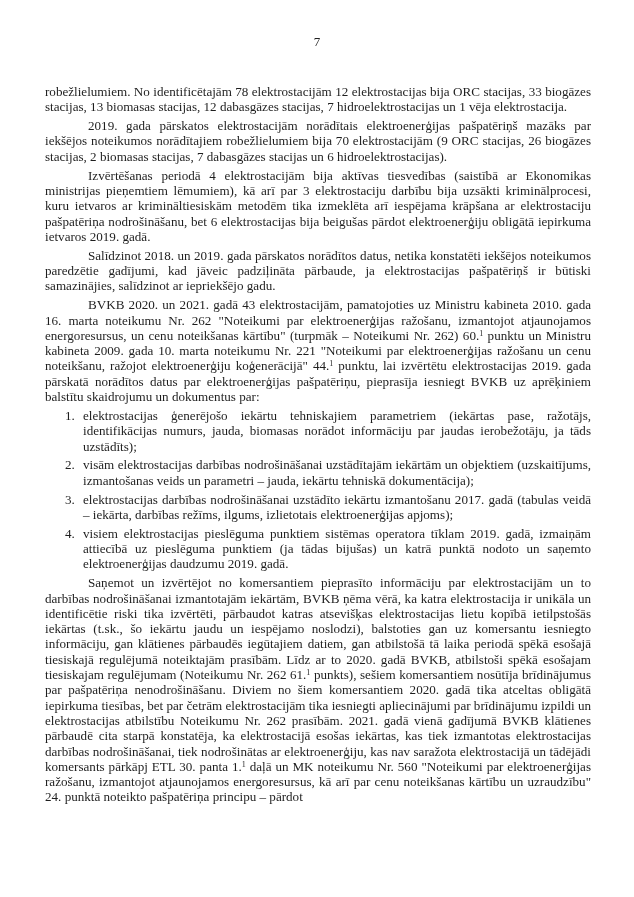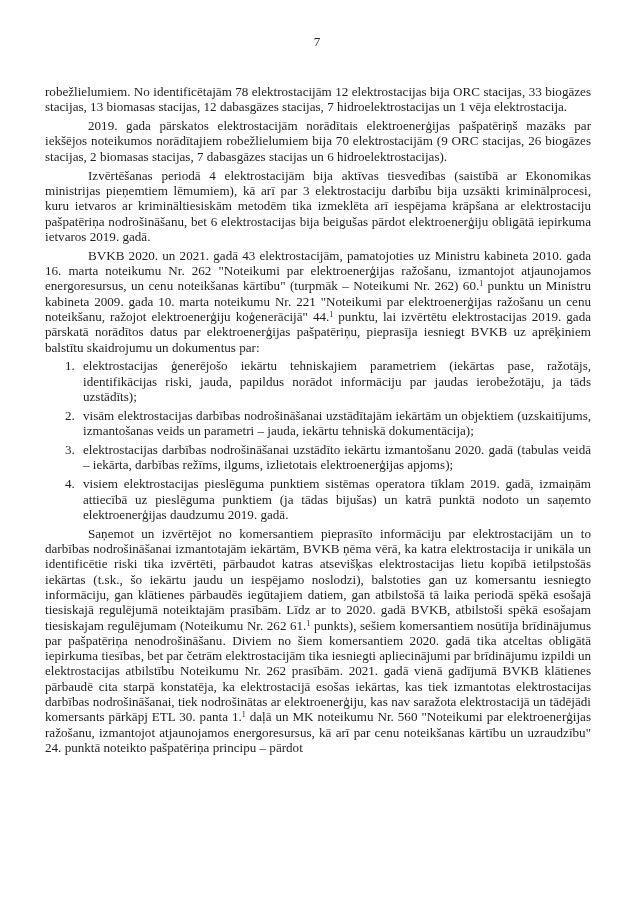--- a/index.html
+++ b/index.html
@@ -32,23 +32,24 @@
 </style>
 </head>
 <body>
 
 <div class="page-number">7</div>
 
 <div class="content">
   <p class="p noindent">robežlielumiem. No identificētajām 78 elektrostacijām 12 elektrostacijas bija ORC stacijas, 33 biogāzes stacijas, 13 biomasas stacijas, 12 dabasgāzes stacijas, 7 hidroelektrostacijas un 1 vēja elektrostacija.</p>
   <p class="p">2019. gada pārskatos elektrostacijām norādītais elektroenerģijas pašpatēriņš mazāks par iekšējos noteikumos norādītajiem robežlielumiem bija 70 elektrostacijām (9 ORC stacijas, 26 biogāzes stacijas, 2 biomasas stacijas, 7 dabasgāzes stacijas un 6 hidroelektrostacijas).</p>
   <p class="p">Izvērtēšanas periodā 4 elektrostacijām bija aktīvas tiesvedības (saistībā ar Ekonomikas ministrijas pieņemtiem lēmumiem), kā arī par 3 elektrostaciju darbību bija uzsākti kriminālprocesi, kuru ietvaros ar krimināltiesiskām metodēm tika izmeklēta arī iespējama krāpšana ar elektrostaciju pašpatēriņa nodrošināšanu, bet 6 elektrostacijas bija beigušas pārdot elektroenerģiju obligātā iepirkuma ietvaros 2019. gadā.</p>
+  <p class="p">Salīdzinot 2018. un 2019. gada pārskatos norādītos datus, netika konstatēti iekšējos noteikumos paredzētie gadījumi, kad jāveic padziļināta pārbaude, ja elektrostacijas pašpatēriņš ir būtiski samazinājies, salīdzinot ar iepriekšējo gadu.</p>
   <p class="p"><span>BVKB 2020. un 2021. gadā 43 elektrostacijām, pamatojoties uz Ministru kabineta 2010. gada 16. marta noteikumu Nr. 262 "Noteikumi par elektroenerģijas ražošanu, izmantojot atjaunojamos energoresursus, un cenu noteikšanas kārtību" (turpmāk – Noteikumi Nr. 262) 60.</span><sup>1</sup><span> punktu un Ministru kabineta 2009. gada 10. marta noteikumu Nr. 221 "Noteikumi par elektroenerģijas ražošanu un cenu noteikšanu, ražojot elektroenerģiju koģenerācijā" 44.</span><sup>1</sup><span> punktu, lai izvērtētu elektrostacijas 2019. gada pārskatā norādītos datus par elektroenerģijas pašpatēriņu, pieprasīja iesniegt BVKB uz aprēķiniem balstītu skaidrojumu un dokumentus par:</span></p>
 
   <ol class="list">
-    <li><span class="num">1.</span><span>elektrostacijas ģenerējošo iekārtu tehniskajiem parametriem (iekārtas pase, ražotājs, identifikācijas riski, jauda, papildus norādot informāciju par jaudas ierobežotāju, ja tāds uzstādīts);</span></li>
+    <li><span class="num">1.</span><span>elektrostacijas ģenerējošo iekārtu tehniskajiem parametriem (iekārtas pase, ražotājs, identifikācijas numurs, jauda, biomasas norādot informāciju par jaudas ierobežotāju, ja tāds uzstādīts);</span></li>
     <li><span class="num">2.</span><span>visām elektrostacijas darbības nodrošināšanai uzstādītajām iekārtām un objektiem (uzskaitījums, izmantošanas veids un parametri – jauda, iekārtu tehniskā dokumentācija);</span></li>
-    <li><span class="num">3.</span><span>elektrostacijas darbības nodrošināšanai uzstādīto iekārtu izmantošanu 2020. gadā (tabulas veidā – iekārta, darbības režīms, ilgums, izlietotais elektroenerģijas apjoms);</span></li>
+    <li><span class="num">3.</span><span>elektrostacijas darbības nodrošināšanai uzstādīto iekārtu izmantošanu 2017. gadā (tabulas veidā – iekārta, darbības režīms, ilgums, izlietotais elektroenerģijas apjoms);</span></li>
     <li><span class="num">4.</span><span>visiem elektrostacijas pieslēguma punktiem sistēmas operatora tīklam 2019. gadā, izmaiņām attiecībā uz pieslēguma punktiem (ja tādas bijušas) un katrā punktā nodoto un saņemto elektroenerģijas daudzumu 2019. gadā.</span></li>
   </ol>
 
   <p class="p"><span>Saņemot un izvērtējot no komersantiem pieprasīto informāciju par elektrostacijām un to darbības nodrošināšanai izmantotajām iekārtām, BVKB ņēma vērā, ka katra elektrostacija ir unikāla un identificētie riski tika izvērtēti, pārbaudot katras atsevišķas elektrostacijas lietu kopībā ietilpstošās iekārtas (t.sk., šo iekārtu jaudu un iespējamo noslodzi), balstoties gan uz komersantu iesniegto informāciju, gan klātienes pārbaudēs iegūtajiem datiem, gan atbilstošā tā laika periodā spēkā esošajā tiesiskajā regulējumā noteiktajām prasībām. Līdz ar to 2020. gadā BVKB, atbilstoši spēkā esošajam tiesiskajam regulējumam (Noteikumu Nr. 262 61.</span><sup>1</sup><span> punkts), sešiem komersantiem nosūtīja brīdinājumus par pašpatēriņa nenodrošināšanu. Diviem no šiem komersantiem 2020. gadā tika atceltas obligātā iepirkuma tiesības, bet par četrām elektrostacijām tika iesniegti apliecinājumi par brīdinājumu izpildi un elektrostacijas atbilstību Noteikumu Nr. 262 prasībām. 2021. gadā vienā gadījumā BVKB klātienes pārbaudē cita starpā konstatēja, ka elektrostacijā esošas iekārtas, kas tiek izmantotas elektrostacijas darbības nodrošināšanai, tiek nodrošinātas ar elektroenerģiju, kas nav saražota elektrostacijā un tādējādi komersants pārkāpj ETL 30. panta 1.</span><sup>1</sup><span> daļā un MK noteikumu Nr. 560 "Noteikumi par elektroenerģijas ražošanu, izmantojot atjaunojamos energoresursus, kā arī par cenu noteikšanas kārtību un uzraudzību" 24. punktā noteikto pašpatēriņa principu – pārdot</span></p>
 </div>
 
 </body></html>

